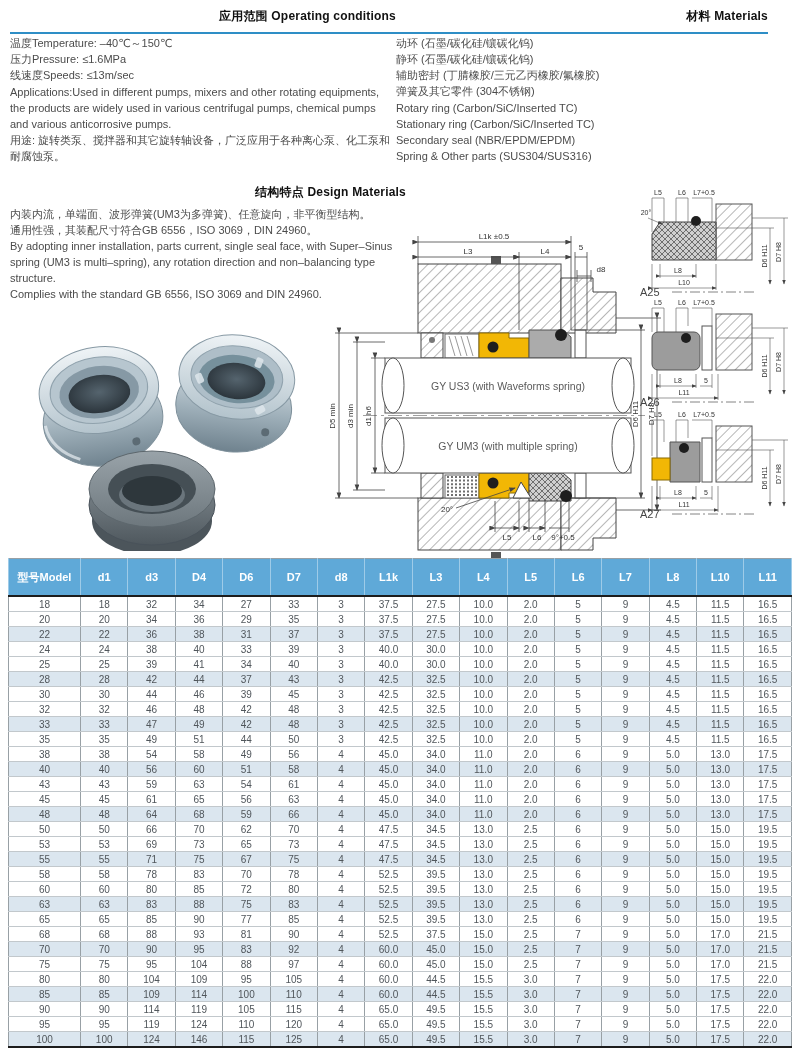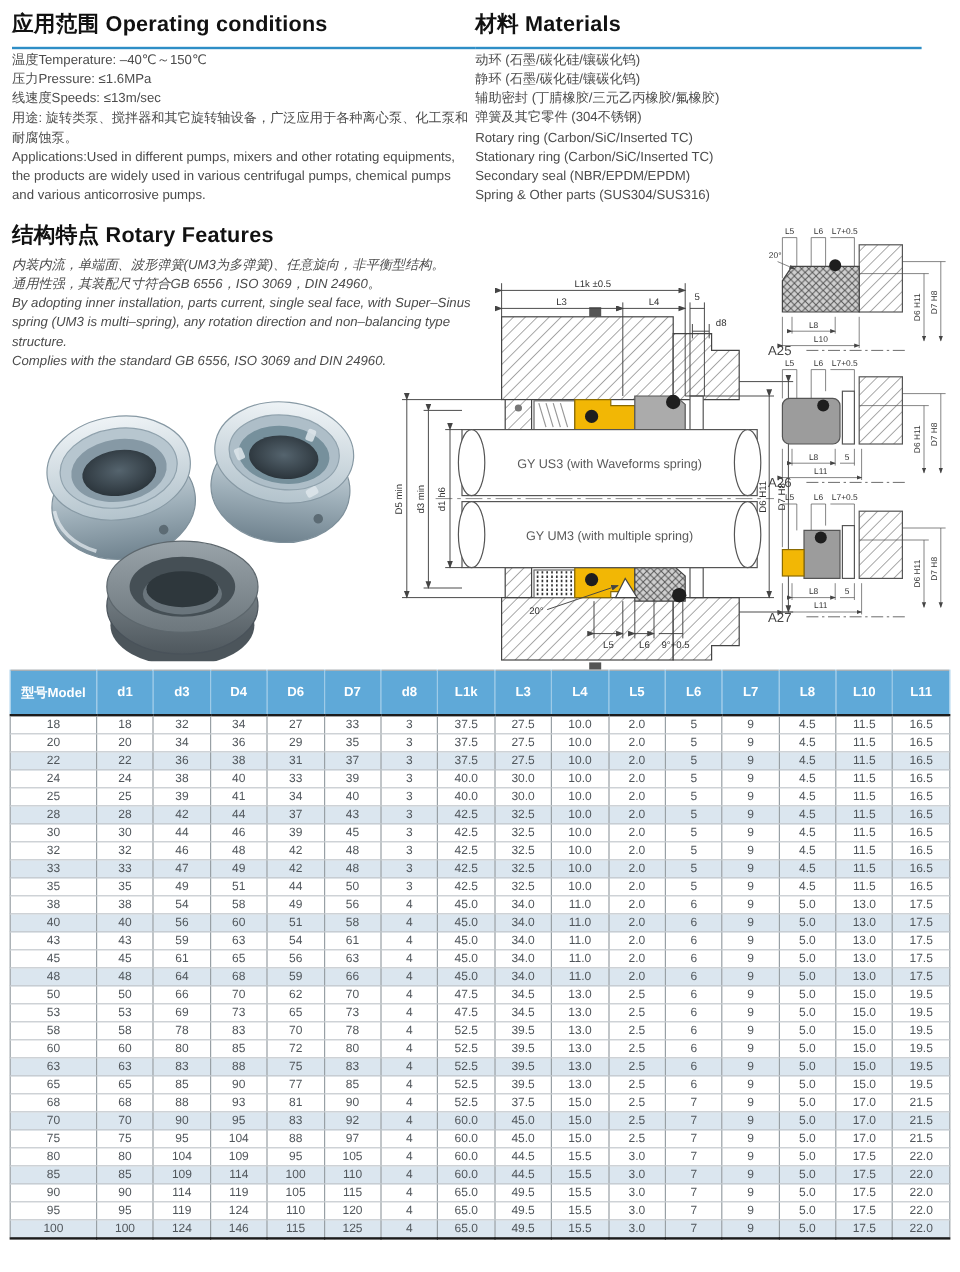--- a/index.html
+++ b/index.html
@@ -3,21 +3,21 @@
 <meta charset="utf-8">
 <style>
   html,body{margin:0;padding:0;}
   body{
     width:800px;height:1060px;position:relative;background:#ffffff;
     font-family:"Liberation Sans","DejaVu Sans",sans-serif;color:#444;
     overflow:hidden;
   }
   .abs{position:absolute;}
   
-  .sec-title{font-size:18px;font-weight:bold;color:#111;letter-spacing:.2px;}
+  .sec-title{font-size:12px;font-weight:bold;color:#111;letter-spacing:.2px;text-align:right;}
   .sec-rule{height:2px;background:#2e8ec6;margin-top:7px;}
   .body-line{font-size:11px;line-height:16px;color:#4b4b4b;}
   .body-block{margin-top:1px;}
   
   table.spec{border-collapse:collapse;table-layout:fixed;width:704px;
     font-size:10px;color:#50565b;}
   table.spec th{
     background:#5fa9d8;color:#fff;font-weight:bold;font-size:11px;height:36px;
     border-left:1px solid #9ecbe8;border-right:1px solid #9ecbe8;
     border-bottom:2px solid #1c1c1c;padding:0;text-align:center;}
@@ -75,22 +75,22 @@
 
 <div class="abs" style="left:10px;top:8px;width:386px;">
   <div class="sec-title">应用范围 Operating conditions</div>
   <div class="sec-rule"></div>
   <div class="body-block">
     <div class="body-line">温度Temperature: –40℃～150℃</div>
     <div class="body-line">压力Pressure:  ≤1.6MPa</div>
     <div class="body-line">线速度Speeds: ≤13m/sec</div>
   </div>
   <div class="body-block">
+    <div class="body-line">Applications:Used in different pumps, mixers and other rotating equipments, the products are widely used in various centrifugal pumps, chemical pumps and various anticorrosive pumps.</div>
     <div class="body-line">用途: 旋转类泵、搅拌器和其它旋转轴设备，广泛应用于各种离心泵、化工泵和耐腐蚀泵。</div>
-    <div class="body-line">Applications:Used in different pumps, mixers and other rotating equipments, the products are widely used in various centrifugal pumps, chemical pumps and various anticorrosive pumps.</div>
   </div>
 </div>
 
 <div class="abs" style="left:396px;top:8px;width:372px;">
   <div class="sec-title">材料 Materials</div>
   <div class="sec-rule"></div>
   <div class="body-block">
     <div class="body-line">动环 (石墨/碳化硅/镶碳化钨)</div>
     <div class="body-line">静环 (石墨/碳化硅/镶碳化钨)</div>
     <div class="body-line">辅助密封 (丁腈橡胶/三元乙丙橡胶/氟橡胶)</div>
@@ -98,22 +98,22 @@
   </div>
   <div class="body-block">
     <div class="body-line">Rotary ring (Carbon/SiC/Inserted TC)</div>
     <div class="body-line">Stationary ring (Carbon/SiC/Inserted TC)</div>
     <div class="body-line">Secondary seal (NBR/EPDM/EPDM)</div>
     <div class="body-line">Spring &amp; Other parts (SUS304/SUS316)</div>
   </div>
 </div>
 
 <div class="abs" style="left:10px;top:184px;width:396px;">
-  <div class="sec-title">结构特点 Rotary Features</div>
-  <div style="margin-top:5px;font-style:italic;">
+  <div class="sec-title">结构特点 Design Materials</div>
+  <div style="margin-top:5px;">
     <div class="body-line">内装内流，单端面、波形弹簧(UM3为多弹簧)、任意旋向，非平衡型结构。</div>
     <div class="body-line">通用性强，其装配尺寸符合GB 6556，ISO 3069，DIN 24960。</div>
     <div class="body-line">By adopting inner installation, parts current, single seal face, with Super–Sinus spring (UM3 is multi–spring), any rotation direction and non–balancing type structure.</div>
     <div class="body-line">Complies with the standard GB 6556, ISO 3069 and DIN 24960.</div>
   </div>
 </div>
 
 <svg class="abs" style="left:0px;top:303px;" width="330" height="248" viewBox="0 0 330 248">
 
   <g transform="translate(100,95) rotate(-8)">
@@ -713,20 +713,38 @@
         <td>47.5</td>
         <td>34.5</td>
         <td>13.0</td>
         <td>2.5</td>
         <td>6</td>
         <td>9</td>
         <td>5.0</td>
         <td>15.0</td>
         <td>19.5</td>
       </tr>
+      <tr class="shaded">
+        <td>55</td>
+        <td>55</td>
+        <td>71</td>
+        <td>75</td>
+        <td>67</td>
+        <td>75</td>
+        <td>4</td>
+        <td>47.5</td>
+        <td>34.5</td>
+        <td>13.0</td>
+        <td>2.5</td>
+        <td>6</td>
+        <td>9</td>
+        <td>5.0</td>
+        <td>15.0</td>
+        <td>19.5</td>
+      </tr>
       <tr>
         <td>58</td>
         <td>58</td>
         <td>78</td>
         <td>83</td>
         <td>70</td>
         <td>78</td>
         <td>4</td>
         <td>52.5</td>
         <td>39.5</td>

